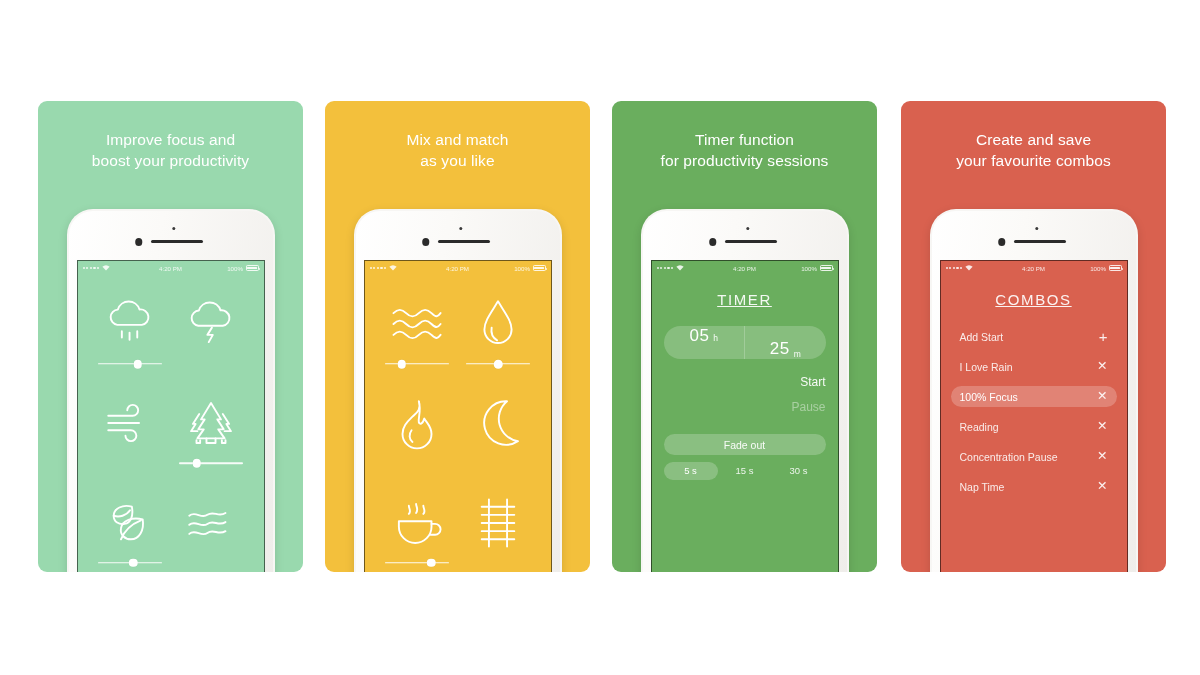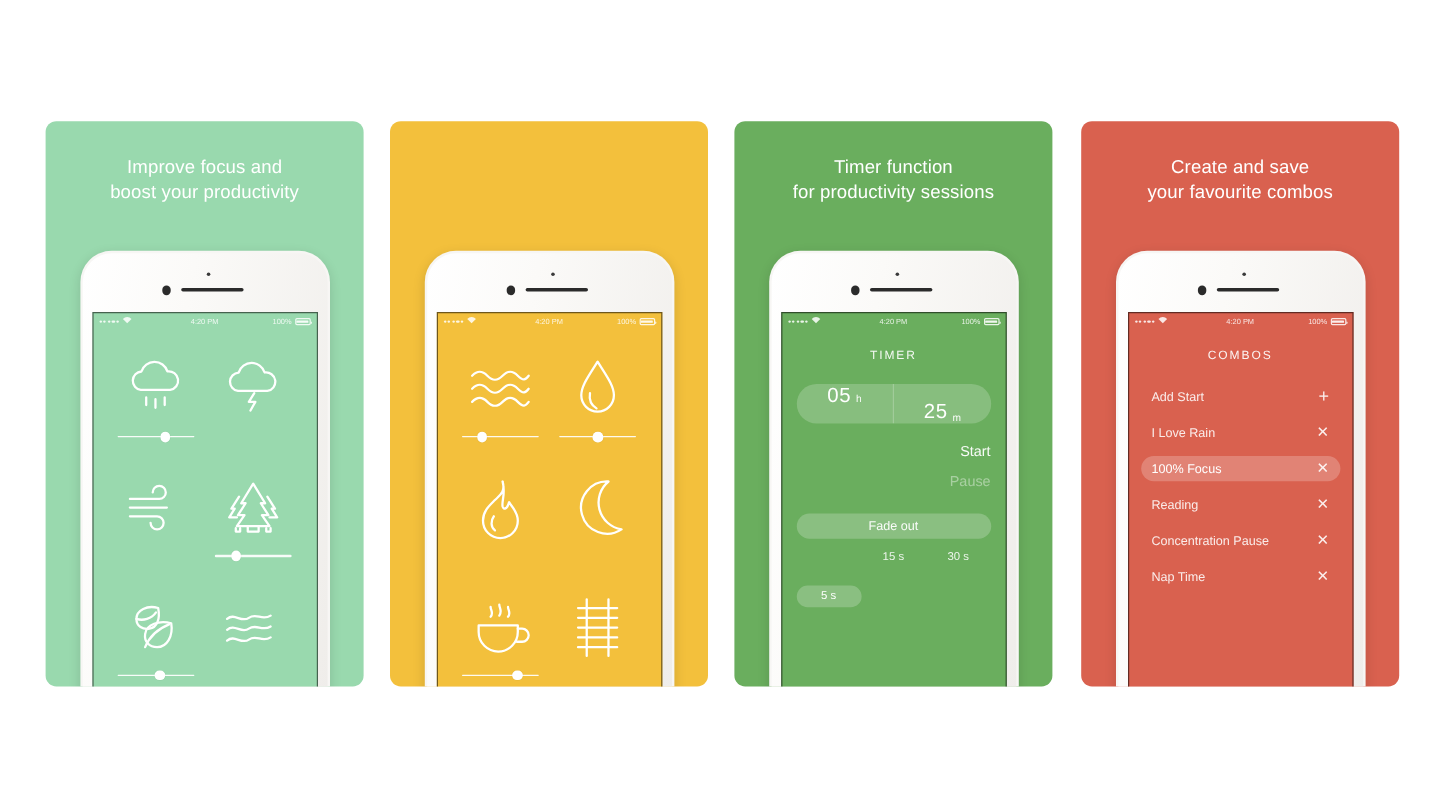--- a/index.html
+++ b/index.html
@@ -150,22 +150,22 @@
   .slider .knob {
     position:absolute; top:50%; width:8.5px;height:8.5px;border-radius:50%;
     background:#ffffff; transform:translate(-50%,-50%);
     box-shadow:0 0 0 .5px rgba(0,0,0,.04);
   }
   .slider.hidden { visibility:hidden; }
 
   
   .timer-screen { padding: 16px 12px 0; color:#fff; }
   .screen-heading {
-    text-align:center; font-size:10px; letter-spacing:1.6px;
-    color:rgba(255,255,255,.92); margin-bottom:18px;
+    text-align:center; font-size:15px; letter-spacing:1.6px;
+    color:rgba(255,255,255,.92); margin-bottom:18px;text-decoration:underline;
   }
   .timer-pill {
     display:flex; width:100%; height:33px;
     background: rgba(255,255,255,.20);
     border-radius:17px; overflow:hidden;
   }
   .timer-half {
     flex:1; display:flex; align-items:baseline; justify-content:center; gap:4px;
     color:#fff;
   }
@@ -180,21 +180,21 @@
     background:rgba(255,255,255,.22);
     display:flex; align-items:center; justify-content:center;
     font-size:10.5px; color:rgba(255,255,255,.95);
   }
   .fade-opts { display:flex; margin-top:7px; }
   .fade-opt {
     flex:1; text-align:center; font-size:9.5px;
     color:rgba(255,255,255,.88);
     height:18px; line-height:18px; border-radius:9px;
   }
-  .fade-opt.selected { background:rgba(255,255,255,.22); color:#fff;margin-top:32px; }
+  .fade-opt.selected { background:rgba(255,255,255,.22); color:#fff; }
 
   
   .combos-screen { padding:16px 10px 0; }
   .combo-row {
     display:flex; align-items:center; justify-content:space-between;
     height:21px; padding:0 9px; margin-bottom:9px;
     border-radius:11px;
     font-size:10.5px; color:rgba(255,255,255,.88);
   }
   .combo-row.first { margin-top:7px; }
@@ -306,20 +306,22 @@
                   <path fill="none" stroke="#ffffff" stroke-width="2.1" stroke-linecap="round" stroke-linejoin="round" d="M8 44c7-6 13 4 20-1s12 3 20-2"></path>
                 </svg>
               </div>
               <div class="slider hidden"></div>
             </div>
           </div>
         </div>
       </div>
     </div>
     <div class="panel" id="panel-1" style="background: rgb(243, 192, 60);">
+      <div class="panel-title">Mix and match
+as you like</div>
       <div class="phone">
         <div class="phone-inner-sheen"></div>
         <div class="sensor"></div>
         <div class="camera"></div>
         <div class="speaker"></div>
         <div class="screen" style="background: rgb(243, 192, 60);">
           <div class="statusbar">
             <div class="sb-left">
               <span class="sb-dots">
                 <i></i>

